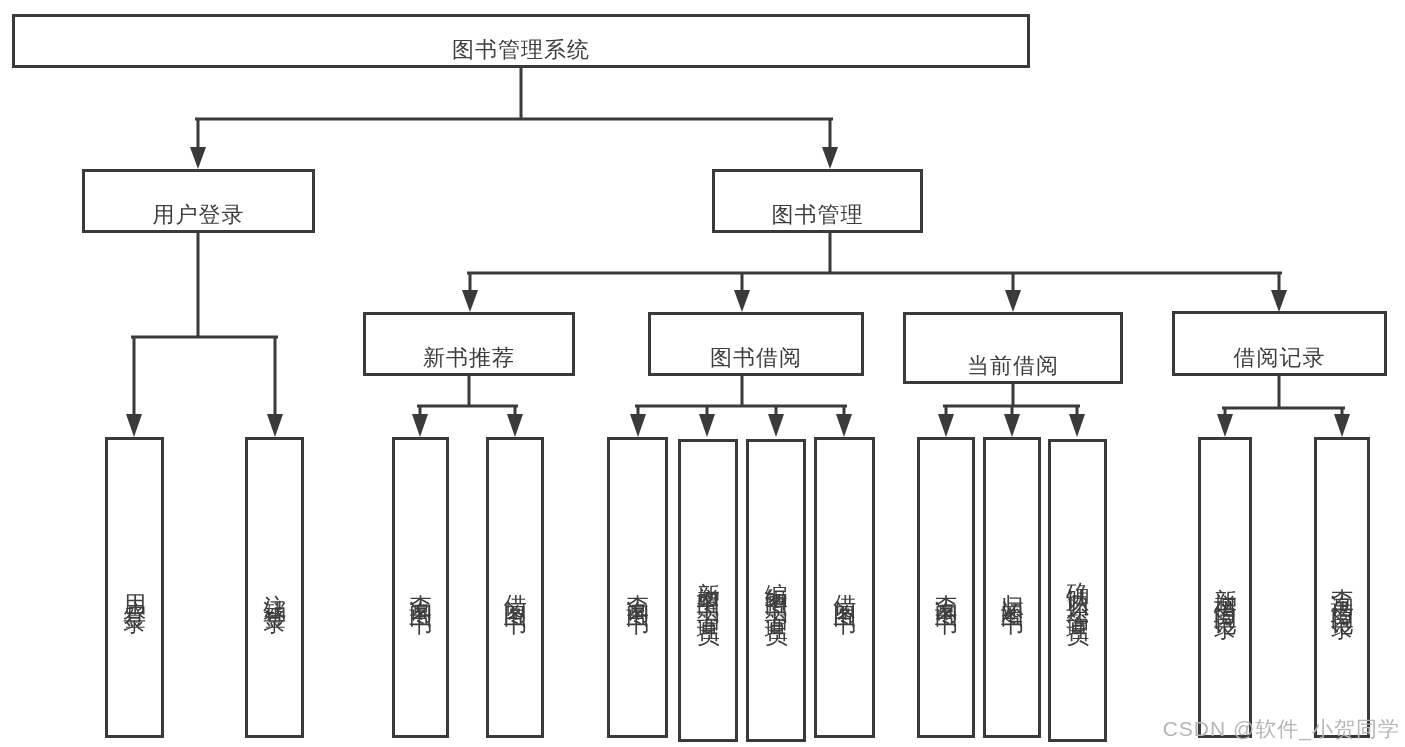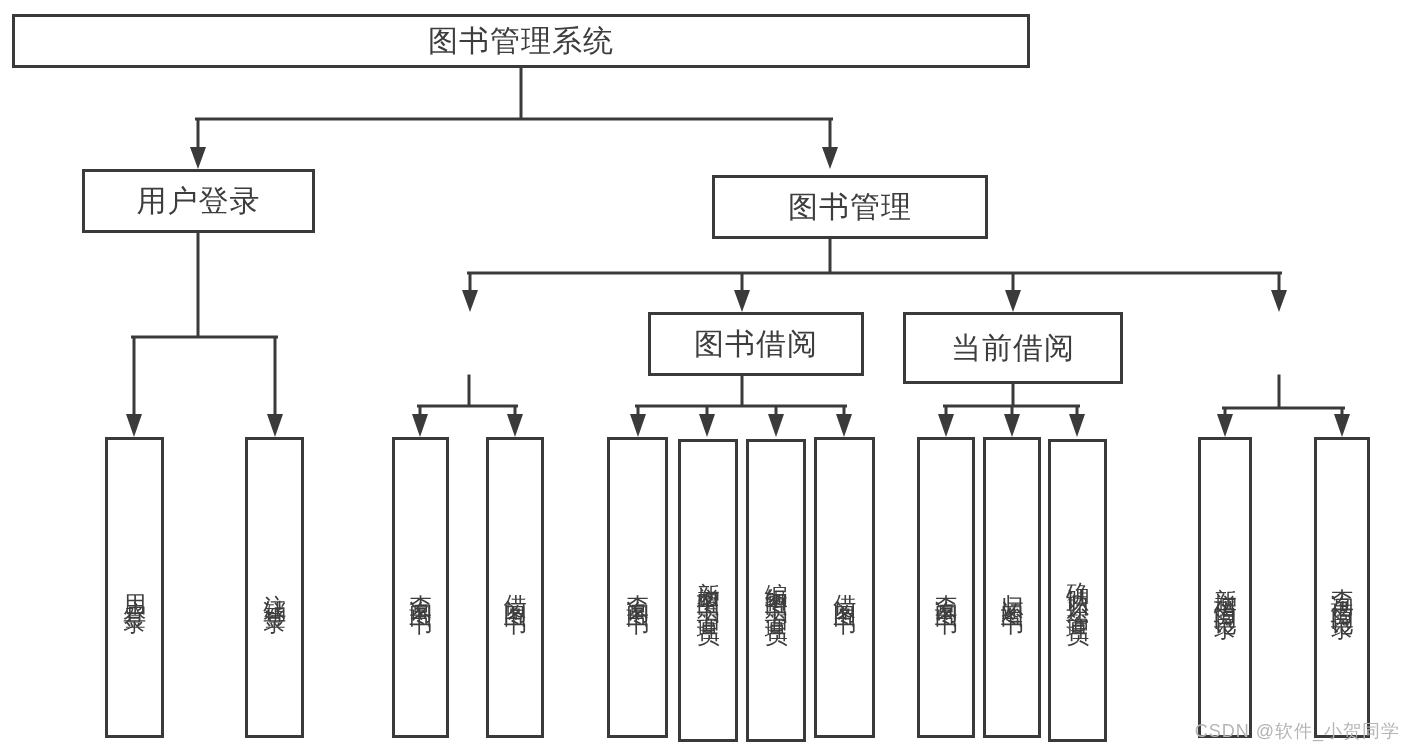--- a/index.html
+++ b/index.html
@@ -14,34 +14,34 @@
   .node{
     position:absolute;
     box-sizing:border-box;
     border:3px solid #3a3a3a;
     background:#ffffff;
     display:flex;
     align-items:center;
     justify-content:center;
     color:#3d3d3d;
   }
-  .hnode{font-size:30px;letter-spacing:1px;}
+  .hnode{font-size:22px;letter-spacing:1px;align-items:flex-end;}
   .vnode span{
     writing-mode:vertical-lr;
     text-orientation:mixed;
     font-size:23px;
     letter-spacing:6px;
     line-height:1.1;
     white-space:nowrap;
   }
   .watermark{
     position:absolute;
     right:5px;
     bottom:4px;
-    font-size:18px;
+    font-size:21px;
     letter-spacing:1px;
     color:#b5b5b5;
     z-index:20;
   }
 </style>
 </head>
 <body>
 
 <div id="canvas">
 
@@ -85,29 +85,35 @@
     </g>
   </svg>
 
   <div class="node hnode" style="left:12px;top:14px;width:1018px;height:54px">
     <span>图书管理系统</span>
   </div>
 
   <div class="node hnode" style="left:82px;top:169px;width:233px;height:64px">
     <span>用户登录</span>
   </div>
-  <div class="node hnode" style="left:712px;top:175px;width:276px;height:64px">
+  <div class="node hnode" style="left:712px;top:169px;width:211px;height:64px">
     <span>图书管理</span>
   </div>
 
+  <div class="node hnode" style="left:363px;top:312px;width:212px;height:64px">
+    <span>新书推荐</span>
+  </div>
   <div class="node hnode" style="left:648px;top:312px;width:216px;height:64px">
     <span>图书借阅</span>
   </div>
   <div class="node hnode" style="left:903px;top:312px;width:220px;height:72px">
     <span>当前借阅</span>
+  </div>
+  <div class="node hnode" style="left:1172px;top:311px;width:215px;height:65px">
+    <span>借阅记录</span>
   </div>
 
   <div class="node vnode" style="left:105px;top:437px;width:59px;height:301px">
     <span>用户登录</span>
   </div>
   <div class="node vnode" style="left:245px;top:437px;width:59px;height:301px">
     <span>注销登录</span>
   </div>
 
   <div class="node vnode" style="left:392px;top:437px;width:57px;height:301px">

